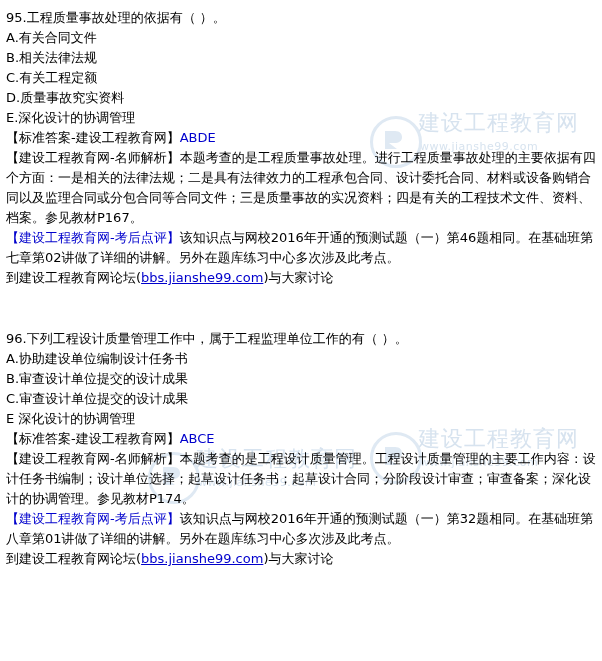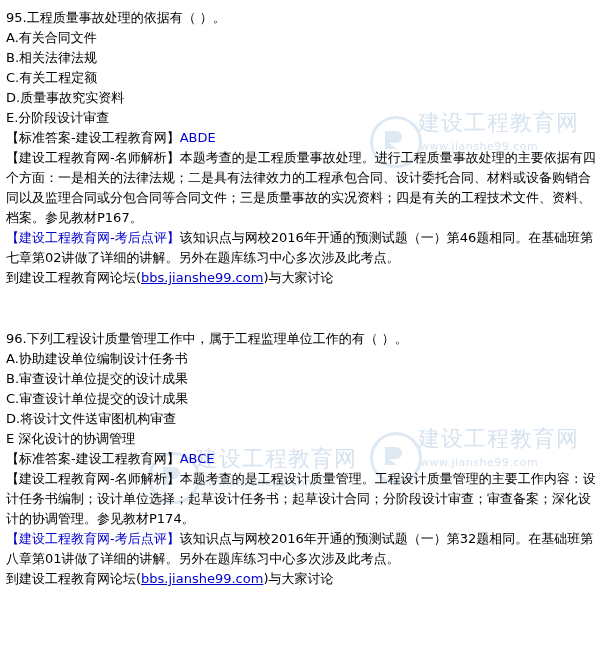--- a/index.html
+++ b/index.html
@@ -117,42 +117,41 @@
     </div>
   </div>
 
   <div class="content">
 
     <p>95.工程质量事故处理的依据有（    ）。</p>
     <p class="opt">A.有关合同文件</p>
     <p class="opt">B.相关法律法规</p>
     <p class="opt">C.有关工程定额</p>
     <p class="opt">D.质量事故究实资料</p>
-    <p class="opt">E.分阶段设计审查</p>
+    <p class="opt">E.深化设计的协调管理</p>
     <p>
       <span>【标准答案-建设工程教育网】</span><span class="hl-blue">ABDE</span>
     </p>
     <p>
       <span>【建设工程教育网-名师解析】</span><span>本题考查的是工程质量事故处理。进行工程质量事故处理的主要依据有四个方面：一是相关的法律法规；二是具有法律效力的工程承包合同、设计委托合同、材料或设备购销合同以及监理合同或分包合同等合同文件；三是质量事故的实况资料；四是有关的工程技术文件、资料、档案。参见教材P167。</span>
     </p>
     <p>
       <span class="hl-blue">【建设工程教育网-考后点评】</span><span>该知识点与网校2016年开通的预测试题（一）第46题相同。在基础班第七章第02讲做了详细的讲解。另外在题库练习中心多次涉及此考点。</span>
     </p>
     <p class="forum">
       <span>到建设工程教育网论坛(</span><span class="link">bbs.jianshe99.com</span><span>)与大家讨论</span>
     </p>
 
     <div class="spacer-big"></div>
     <div class="blank-line"></div>
 
     <p>96.下列工程设计质量管理工作中，属于工程监理单位工作的有（    ）。</p>
     <p class="opt">A.协助建设单位编制设计任务书</p>
     <p class="opt">B.审查设计单位提交的设计成果</p>
     <p class="opt">C.审查设计单位提交的设计成果</p>
-    <p class="opt">D.将设计文件送审图机构审查</p>
     <p class="opt">E 深化设计的协调管理</p>
     <p>
       <span>【标准答案-建设工程教育网】</span><span class="hl-blue">ABCE</span>
     </p>
     <p>
       <span>【建设工程教育网-名师解析】</span><span>本题考查的是工程设计质量管理。工程设计质量管理的主要工作内容：设计任务书编制；设计单位选择；起草设计任务书；起草设计合同；分阶段设计审查；审查备案；深化设计的协调管理。参见教材P174。</span>
     </p>
     <p>
       <span class="hl-blue">【建设工程教育网-考后点评】</span><span>该知识点与网校2016年开通的预测试题（一）第32题相同。在基础班第八章第01讲做了详细的讲解。另外在题库练习中心多次涉及此考点。</span>
     </p>

